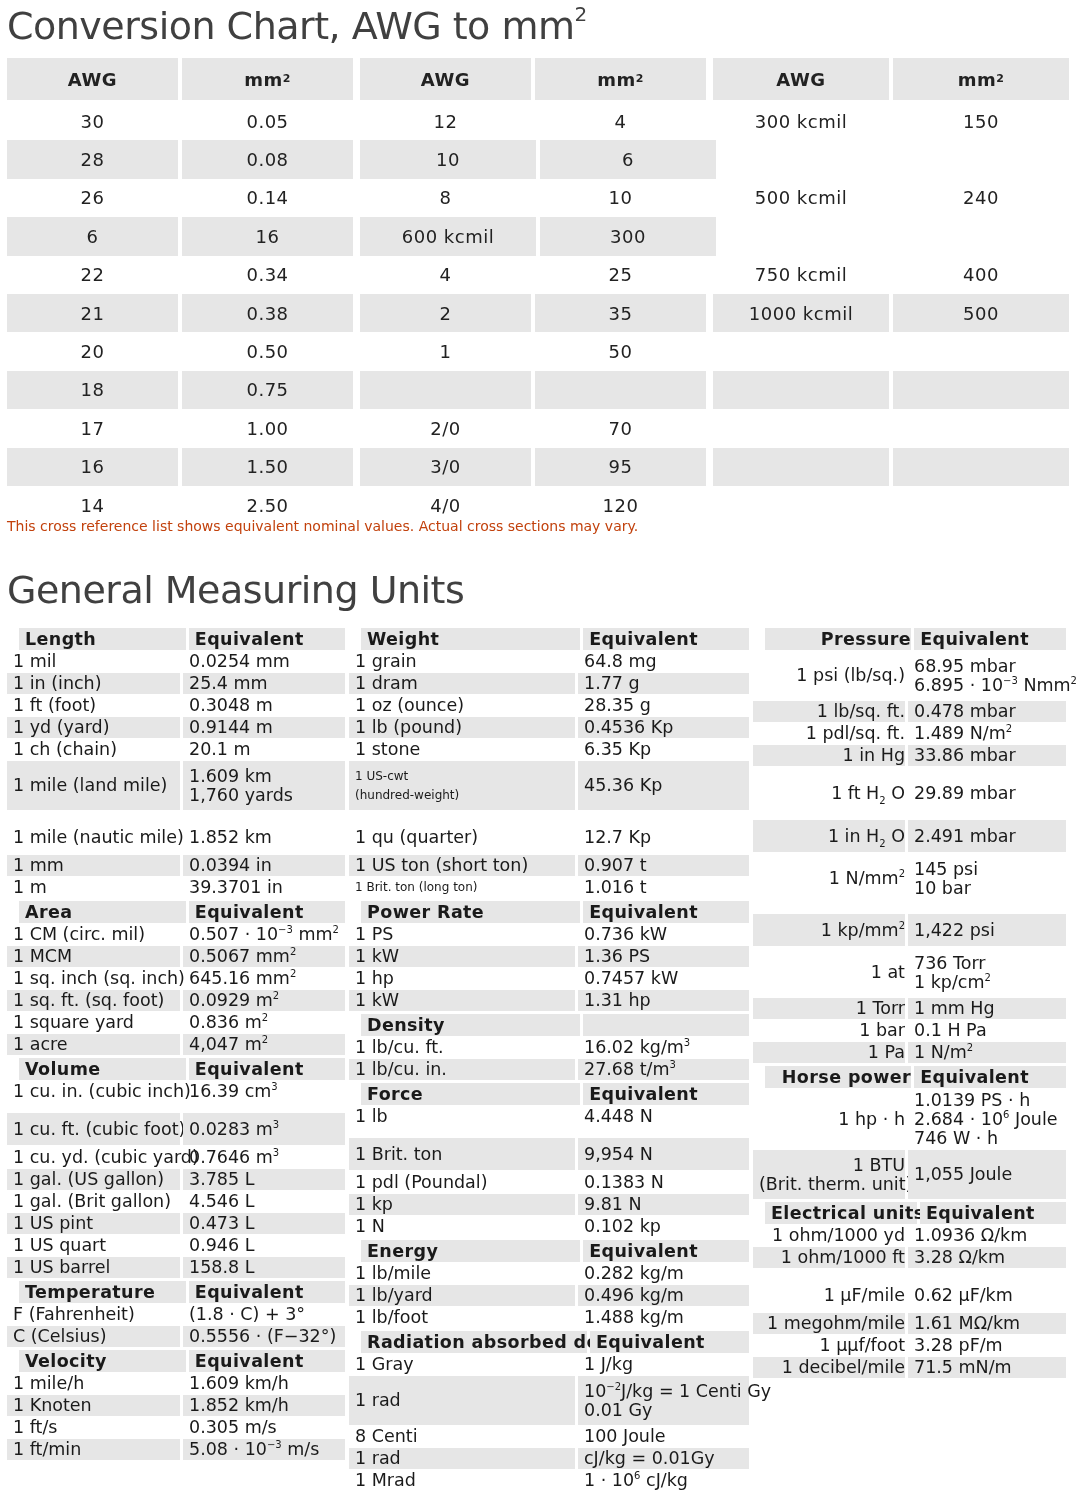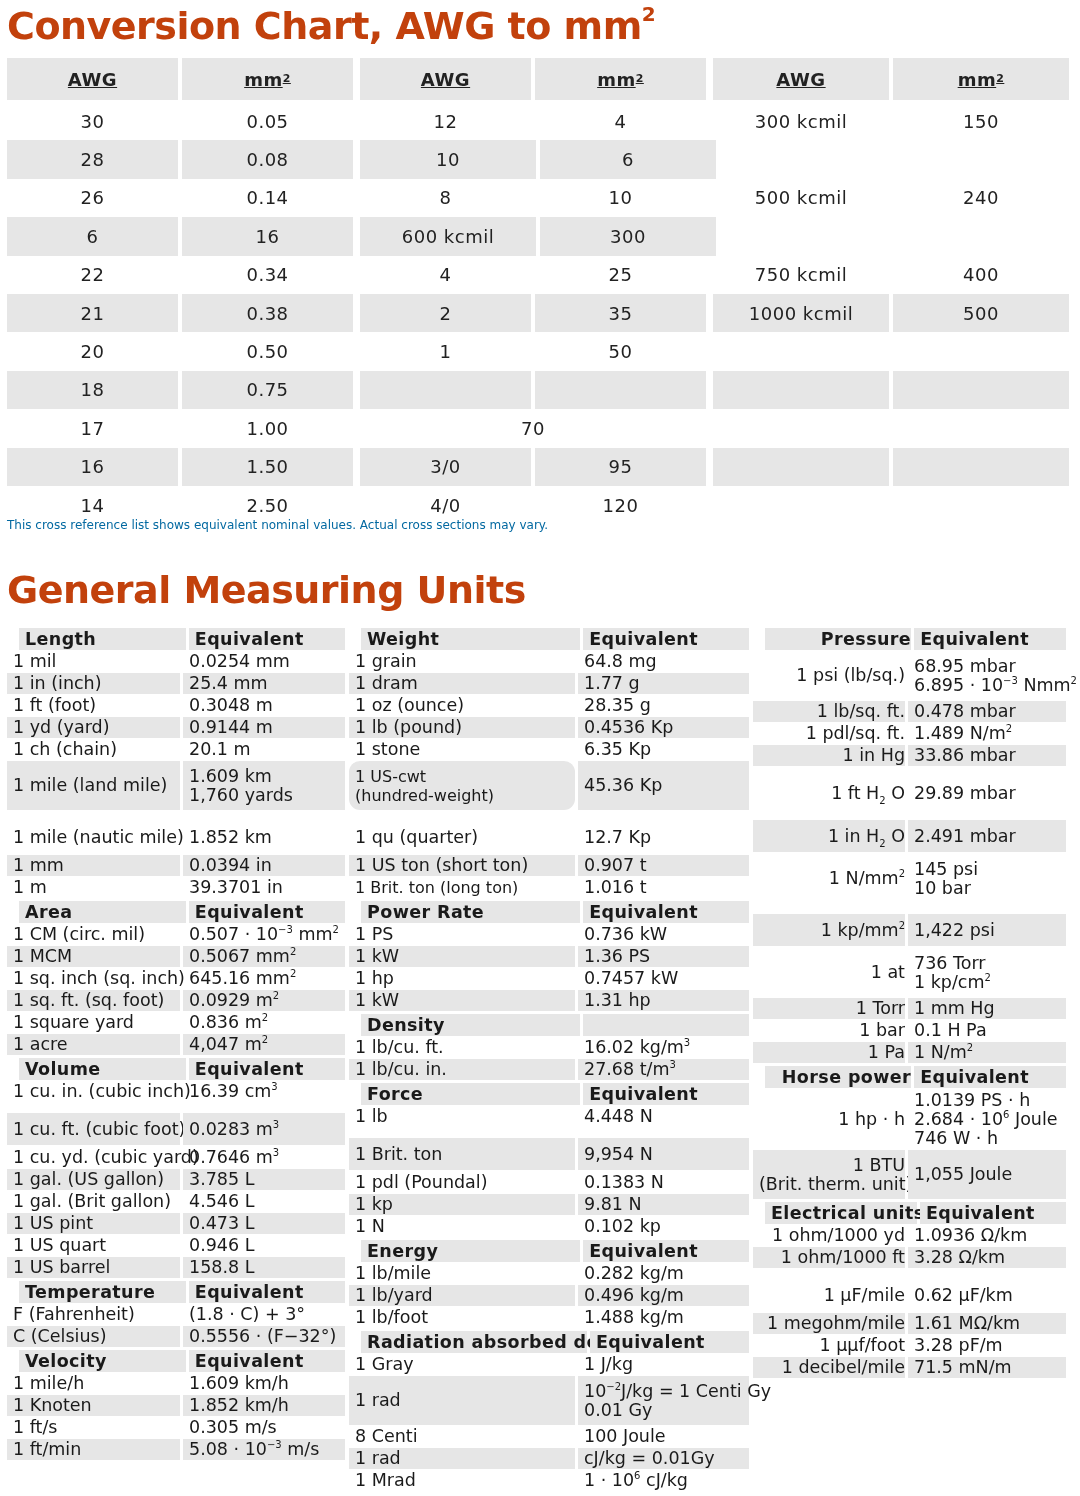--- a/index.html
+++ b/index.html
@@ -1,36 +1,36 @@
 <!DOCTYPE html>
 <html><head>
 <meta charset="utf-8">
 <style>
   html, body { margin: 0; padding: 0; background: #ffffff; }
   body { width: 1080px; height: 1496px; position: relative; overflow: hidden;
          font-family: "DejaVu Sans", "Liberation Sans", sans-serif; color: #1a1a1a; }
-  .title { position: absolute; left: 7px; font-weight: 700; font-size: 38px; letter-spacing: -0.5px;
-           color: #c2410c; white-space: nowrap; font-family: "DejaVu Sans", sans-serif; }
+  .title { position: absolute; left: 7px; font-weight: 400; font-size: 38px; letter-spacing: -0.5px;
+           color: #404040; white-space: nowrap; font-family: "DejaVu Sans", sans-serif; }
   .title sup { font-size: 20px; vertical-align: 18px; line-height: 0; }
   #awg-title { top: 4px; }
   #gmu-title { top: 568px; }
 
   
   .awg-table { position: absolute; top: 58px; left: 7px; width: 1062px; }
   .awg-row { display: flex; height: 38.4px; }
   .awg-row.head { height: 44px; margin-bottom: 0; }
   .awg-group { display: flex; width: 346px; margin-right: 7px; }
   .awg-group:last-child { margin-right: 0; width: 356px; }
   .awg-cell { flex: 1; display: flex; align-items: center; justify-content: center;
               font-size: 18px; color: #222; letter-spacing: 0.5px; }
   .awg-cell + .awg-cell { margin-left: 4px; }
-  .awg-row.head .awg-cell { background: #e6e6e6; font-weight: bold; font-size: 18px; margin-bottom: 2px; text-decoration: underline; }
+  .awg-row.head .awg-cell { background: #e6e6e6; font-weight: bold; font-size: 18px; margin-bottom: 2px; }
   .awg-row.shade .awg-cell.filled-group, .awg-row.shade .awg-group.shaded .awg-cell { background: #e6e6e6; }
   .awg-cell sup { font-size: 11px; vertical-align: 7px; line-height: 0; }
-  .awg-note { position: absolute; top: 518px; left: 7px; font-size: 12px; color: #0369a1; }
+  .awg-note { position: absolute; top: 518px; left: 7px; font-size: 14px; color: #c2410c; }
 
   
   .mcol { position: absolute; top: 628px; }
   #col-left { left: 7px; width: 338px; }
   #col-mid { left: 349px; width: 400px; }
   #col-right { left: 753px; width: 313px; }
   .mrow { display: flex; font-size: 17.5px; line-height: 19px; color: #1a1a1a; margin-bottom: 1px; }
   .mrow .lab, .mrow .val { display: flex; flex-direction: column; justify-content: center;
                            padding-left: 6px; box-sizing: border-box; white-space: nowrap; overflow: visible; }
   .mrow .val { margin-left: 3px; }
@@ -40,21 +40,21 @@
   .mrow.shade .lab, .mrow.shade .val, .mrow.head .lab, .mrow.head .val { background: #e6e6e6; }
   .mrow.head { font-weight: bold; margin-top: 3px; padding-left: 12px; }
   .mrow.head .lab, .mrow.head .val { letter-spacing: 0.4px; }
   .mrow.first { margin-top: 0; }
   .mrow.h1 { height: 21px; } .mrow.h1t { height: 32px; margin-top: 11px; margin-bottom: 2px; }
   .mrow.h2 { height: 49px; } .mrow.h3 { height: 60px; }
   .mrow.head { height: 22px; }
   .val .ln, .lab .ln { display: block; line-height: 19px; }
   .val sup, .lab sup { font-size: 10px; vertical-align: 7px; line-height: 0; }
   .val sub, .lab sub { font-size: 10px; vertical-align: -5px; line-height: 0; }
-  .lab.small, .val.small { font-size: 16px; border-radius: 11px; }
+  .lab.small, .val.small { font-size: 12px; }
 </style>
 </head>
 <body>
 
 <div class="title" id="awg-title"><span>Conversion Chart, AWG to mm</span><sup>2</sup></div>
 
 <div class="awg-table" id="awg-table">
     <div class="awg-row head">
       <div class="awg-group">
         <div class="awg-cell">AWG</div>
@@ -172,20 +172,21 @@
         <div class="awg-cell"></div>
         <div class="awg-cell"></div>
       </div>
     </div>
     <div class="awg-row">
       <div class="awg-group">
         <div class="awg-cell">17</div>
         <div class="awg-cell">1.00</div>
       </div>
       <div class="awg-group">
+        <div class="awg-cell">2/0</div>
         <div class="awg-cell">70</div>
       </div>
       <div class="awg-group">
         <div class="awg-cell"></div>
         <div class="awg-cell"></div>
       </div>
     </div>
     <div class="awg-row shade">
       <div class="awg-group shaded">
         <div class="awg-cell">16</div>

